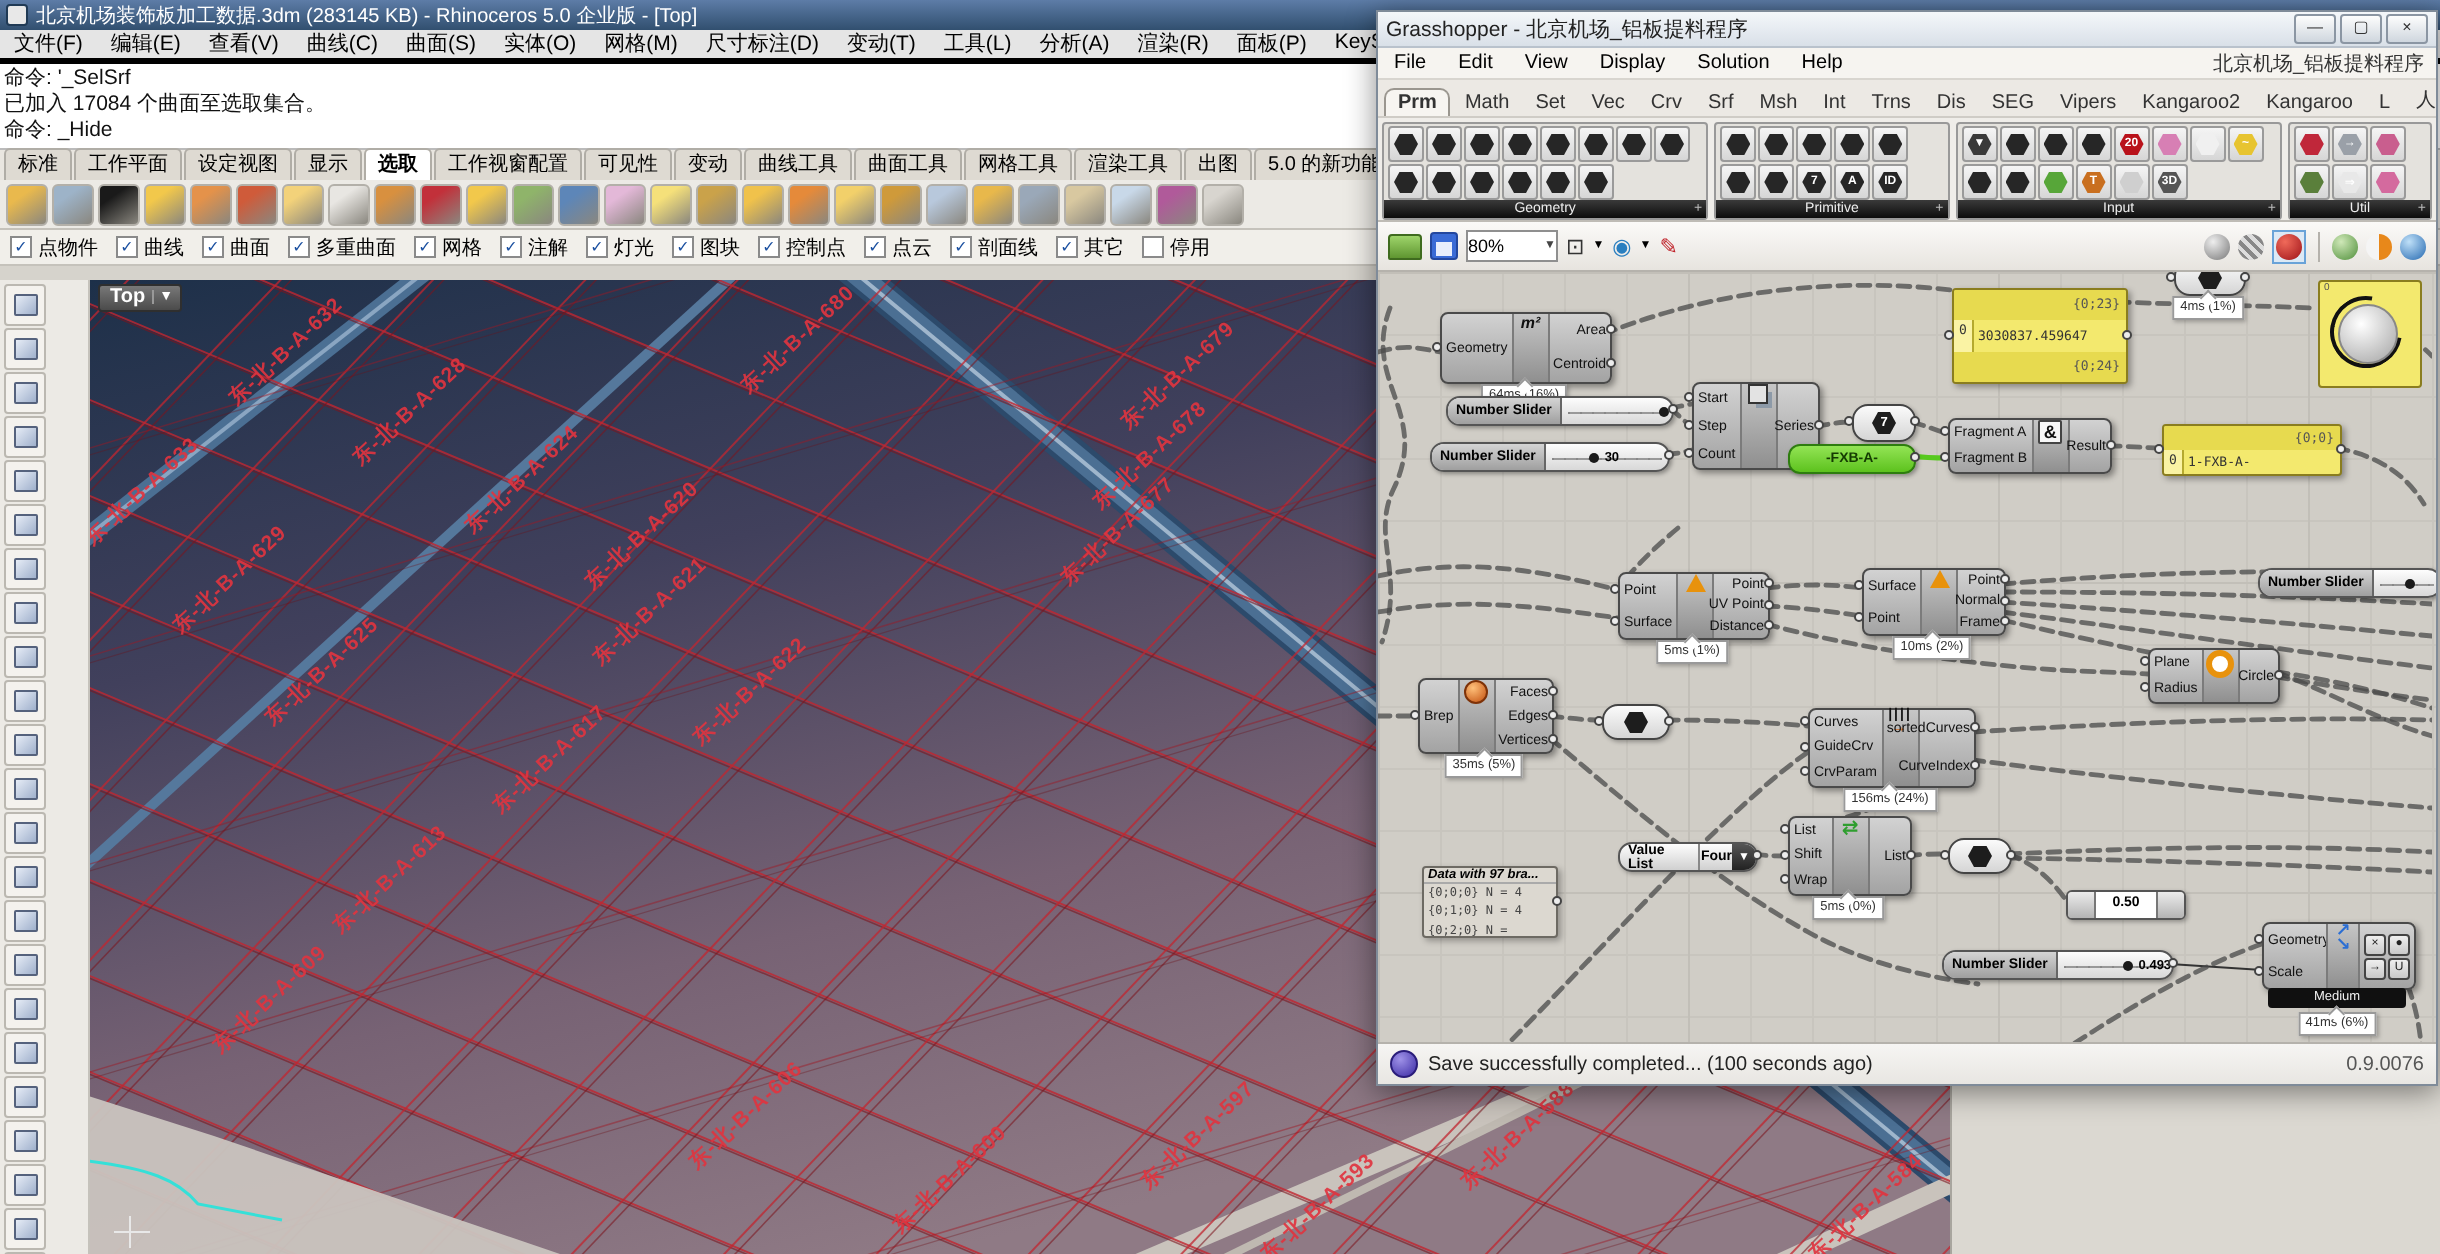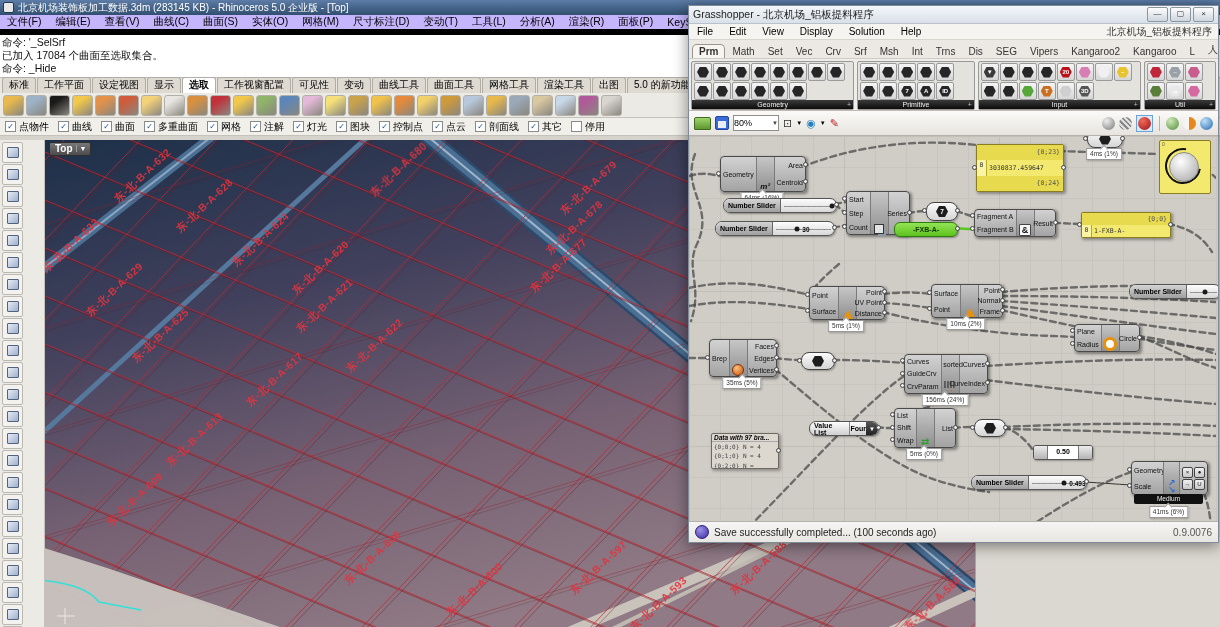--- a/index.html
+++ b/index.html
@@ -2,21 +2,21 @@
 <html><head>
 <meta charset="utf-8">
 <style>
   html,body{margin:0;padding:0}
   .stage{position:relative;width:1220px;height:627px;overflow:hidden;background:#d6d3cc;
          font-family:"Liberation Sans","DejaVu Sans",sans-serif;-webkit-font-smoothing:antialiased}
   
   .r-title{height:15px;background:linear-gradient(#5d7ca7,#314f6f);color:#fff;font-size:10px;
            display:flex;align-items:center;gap:4px;padding-left:3px;white-space:nowrap}
   .r-appicon{width:9px;height:9px;background:#e8e8e8;border:1px solid #203a55;border-radius:2px}
-  .r-menu{height:14px;background:#c4b5fd;border-bottom:6px solid #000000;display:flex;align-items:center;font-size:10.5px}
+  .r-menu{height:14px;background:#e5e5e5;border-bottom:3px solid #000000;display:flex;align-items:flex-start;font-size:10.5px}
   .r-menu span{padding:0 7px;cursor:default}
   .r-cmd{background:#fff;font-size:10.5px;line-height:13px;height:41px;padding:1px 0 0 2px;border-bottom:1px solid #bbb;color:#111}
   .r-prompt{background:#fff;font-size:10.5px;height:14px;line-height:14px;padding-left:2px;border-bottom:1px solid #9a9a9a;color:#111}
   .r-tabs{height:15px;background:#e9e6e0;display:flex;align-items:flex-end;font-size:10px;padding-left:2px}
   .r-tab{padding:0 6px 1px 6px;border:1px solid #b0ada6;border-bottom:none;border-radius:3px 3px 0 0;margin-right:1px;background:#dedad2;white-space:nowrap}
   .r-tab.active{background:#fff;font-weight:bold}
   .r-icons{height:24px;background:#eceae5;border-bottom:1px solid #c5c2bb;display:flex;align-items:center;gap:2px;padding:0 3px}
   .ric{width:19px;height:19px;border:1px solid #b3b0a9;border-radius:3px}
   .r-filters{height:17px;background:#f1efea;border-bottom:1px solid #c5c2bb;display:flex;align-items:center;gap:9px;font-size:10px;padding-left:5px;white-space:nowrap}
   .fl{display:flex;align-items:center;gap:3px}
@@ -70,21 +70,21 @@
   .gh-status .ver{margin-left:auto;color:#555}
   .sticon{width:12px;height:12px;border-radius:50%;background:radial-gradient(circle at 35% 30%,#9f92e8,#3b2ba4);border:1px solid #2a1d7a}
   
   .node{position:absolute;box-sizing:border-box}
   .comp{display:flex;align-items:stretch;width:100%;height:100%;border:1px solid #4a4a4a;border-radius:4px;
         background:linear-gradient(#d2d2d2,#a3a3a3);box-shadow:1.5px 1.5px 3px rgba(0,0,0,.4);font-size:7px;color:#111}
   .cin,.cout{display:flex;flex-direction:column;justify-content:space-around;padding:0 2px;min-width:0}
   .cin{align-items:flex-start}.cout{align-items:flex-end;flex:1}
   .cin span,.cout span{white-space:nowrap;line-height:1}
   .cmid{width:17px;background:linear-gradient(#c6c6c6,#8f8f8f);border-left:1px solid #7b7b7b;border-right:1px solid #7b7b7b;
-        display:flex;align-items:center;justify-content:flex-end;flex-direction:column}
+        display:flex;align-items:center;justify-content:flex-start;flex-direction:column}
   .ic-txt{font-style:italic;font-weight:bold;font-size:8px}
   .ic-amp{background:#f7f7f7;border:1px solid #444;font-size:9px;font-weight:bold;padding:0 2px;border-radius:1px}
   .ic-cone{width:0;height:0;border-left:5px solid transparent;border-right:5px solid transparent;border-bottom:9px solid #e8920c}
   .ic-ball{width:10px;height:10px;border-radius:50%;background:radial-gradient(circle at 35% 30%,#ffc07a,#c2500f);border:1px solid #7e3208}
   .ic-ring{width:8px;height:8px;border-radius:50%;border:3px solid #e8920c;background:#fff;box-sizing:content-box}
   .ic-sq{width:8px;height:8px;border:1px solid #333;background:#e3e3e3;box-shadow:3px 3px 0 -1px #8d9aa8}
   .ic-sort{font-size:7px;font-weight:bold;letter-spacing:1px;line-height:.9;text-align:center}
   .ic-sort i{display:block;font-style:normal;color:#d2691e;font-size:8px;line-height:.7}
   .ic-shift{font-size:10px;color:#2f9e2f;font-weight:bold}
   .ic-scale{font-size:9px;color:#2c6fd4;font-weight:bold;line-height:.8;text-align:center}

